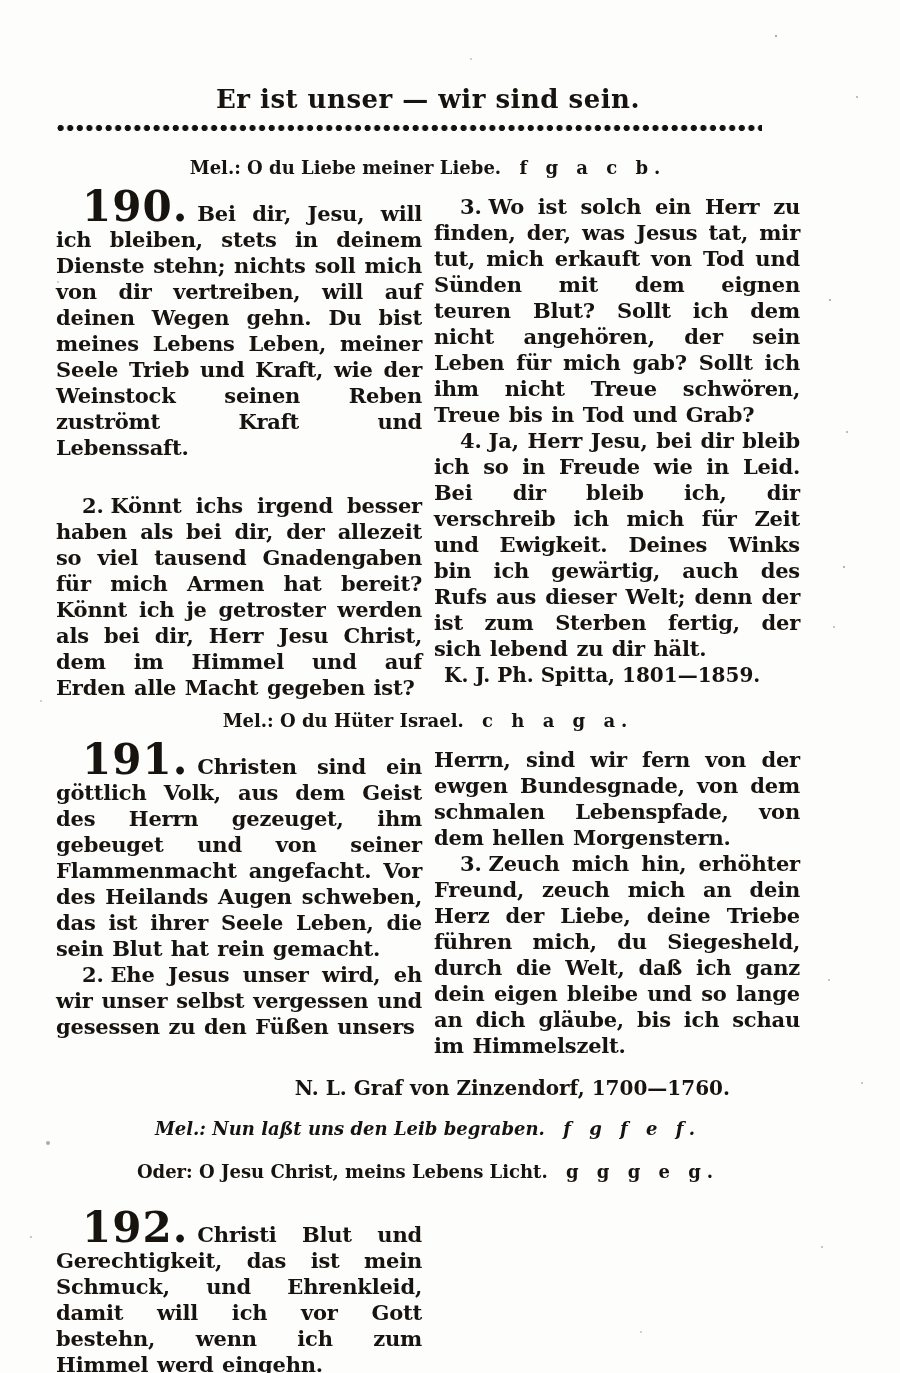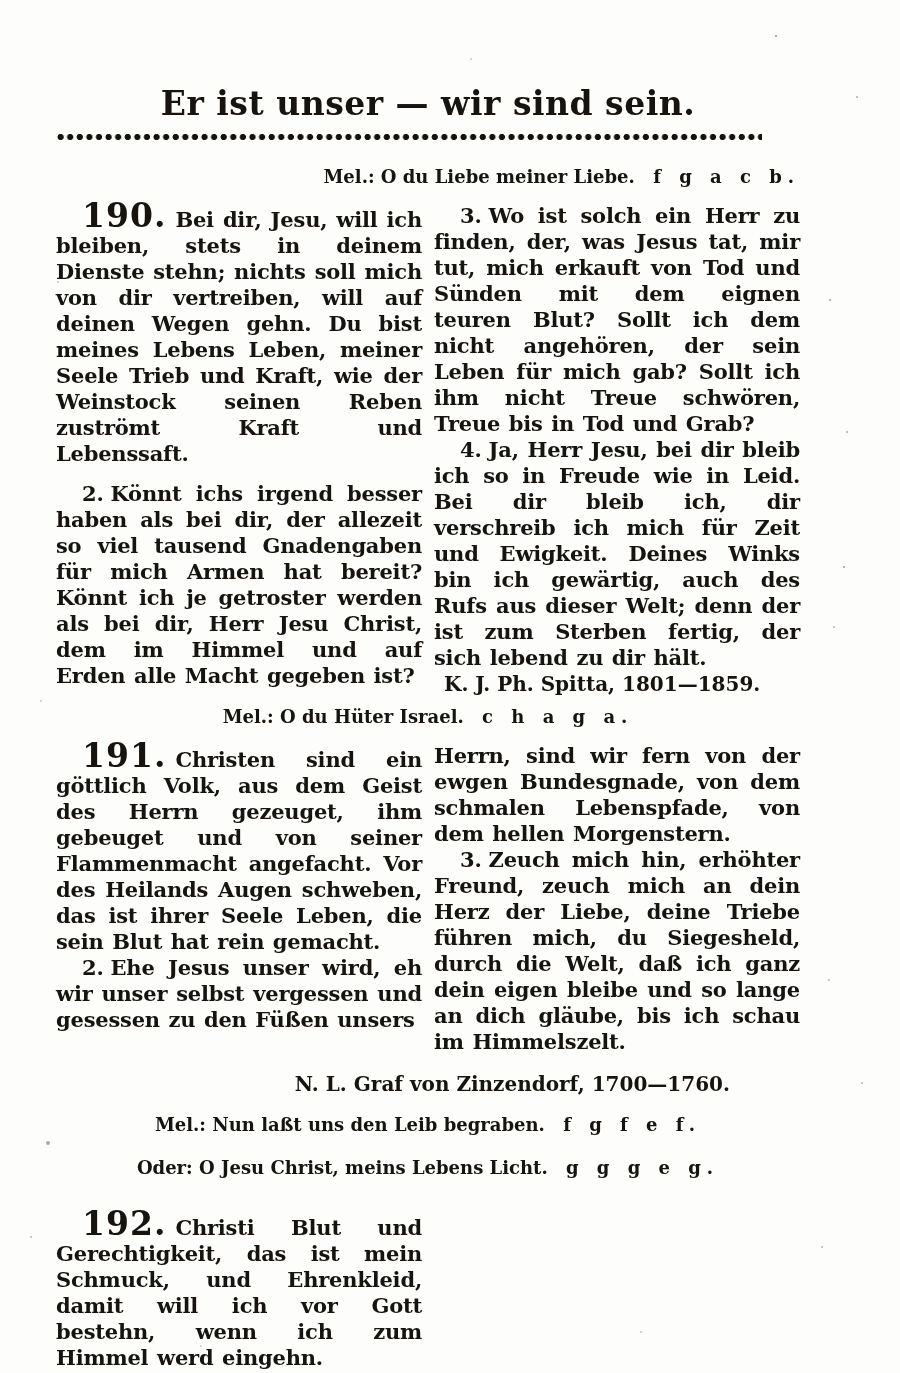--- a/index.html
+++ b/index.html
@@ -7,50 +7,50 @@
   body {
     position:relative;
     background:#fdfdfb;
     color:#17130f;
     font-family:"DejaVu Serif", serif;
     font-weight:700;
     overflow:hidden;
   }
   .page { position:relative; width:744px; margin-left:56px; padding-top:84px; }
 
-  .running-header { text-align:center; font-size:33px; letter-spacing:.5px; }
+  .running-header { text-align:center; font-size:26px; letter-spacing:.5px; }
 
   .dotted-rule {
     margin-top:9px; height:10px; width:706px;
     background-image: radial-gradient(circle at 4.6px 5px, #15110d 2.7px, rgba(0,0,0,0) 3.5px);
     background-size:9.6px 10px; background-repeat:repeat-x;
   }
 
   .mel { text-align:center; font-size:18px; line-height:24px; }
   .mel .notes { letter-spacing:6px; margin-left:12px; white-space:nowrap; }
-  .mel-190 { margin-top:23px;text-align:right; }
+  .mel-190 { margin-top:23px; }
   .mel-191 { margin-top:8px; }
-  .mel-192 { margin-top:16px; }
+  .mel-192 { margin-top:16px;font-style:italic; }
   .mel-192b { margin-top:19px; }
 
   .cols { display:flex; gap:12px; }
   .cols-190, .cols-191 { margin-top:14px; }
   .cols-192 { margin-top:31px; }
   .col { width:366px; }
 
   .verse {
     font-size:21px; line-height:26px;
     text-align:justify; text-indent:26px;
     word-spacing:1.5px; letter-spacing:-0.2px;
     hyphens:auto;
   }
-  .hymn-no { font-size:33px; letter-spacing:1px; padding-right:9px; }
+  .hymn-no { font-size:42px; letter-spacing:1px; padding-right:9px; }
   .verse-no { padding-right:7px; }
   .no-indent { text-indent:0; }
-  .gap-top { margin-top:14px; }
+  .gap-top { margin-top:32px; }
 
   .attribution { font-size:20px; line-height:26px; }
   .attribution.in-col { text-align:left; padding-left:10px; }
   .attribution.full { width:744px; text-align:right; padding-right:70px; margin-top:16px; }
 
   
   .speckles {
     position:absolute; top:0; left:0; width:2px; height:2px; border-radius:50%;
     background:transparent; pointer-events:none;
     box-shadow:

